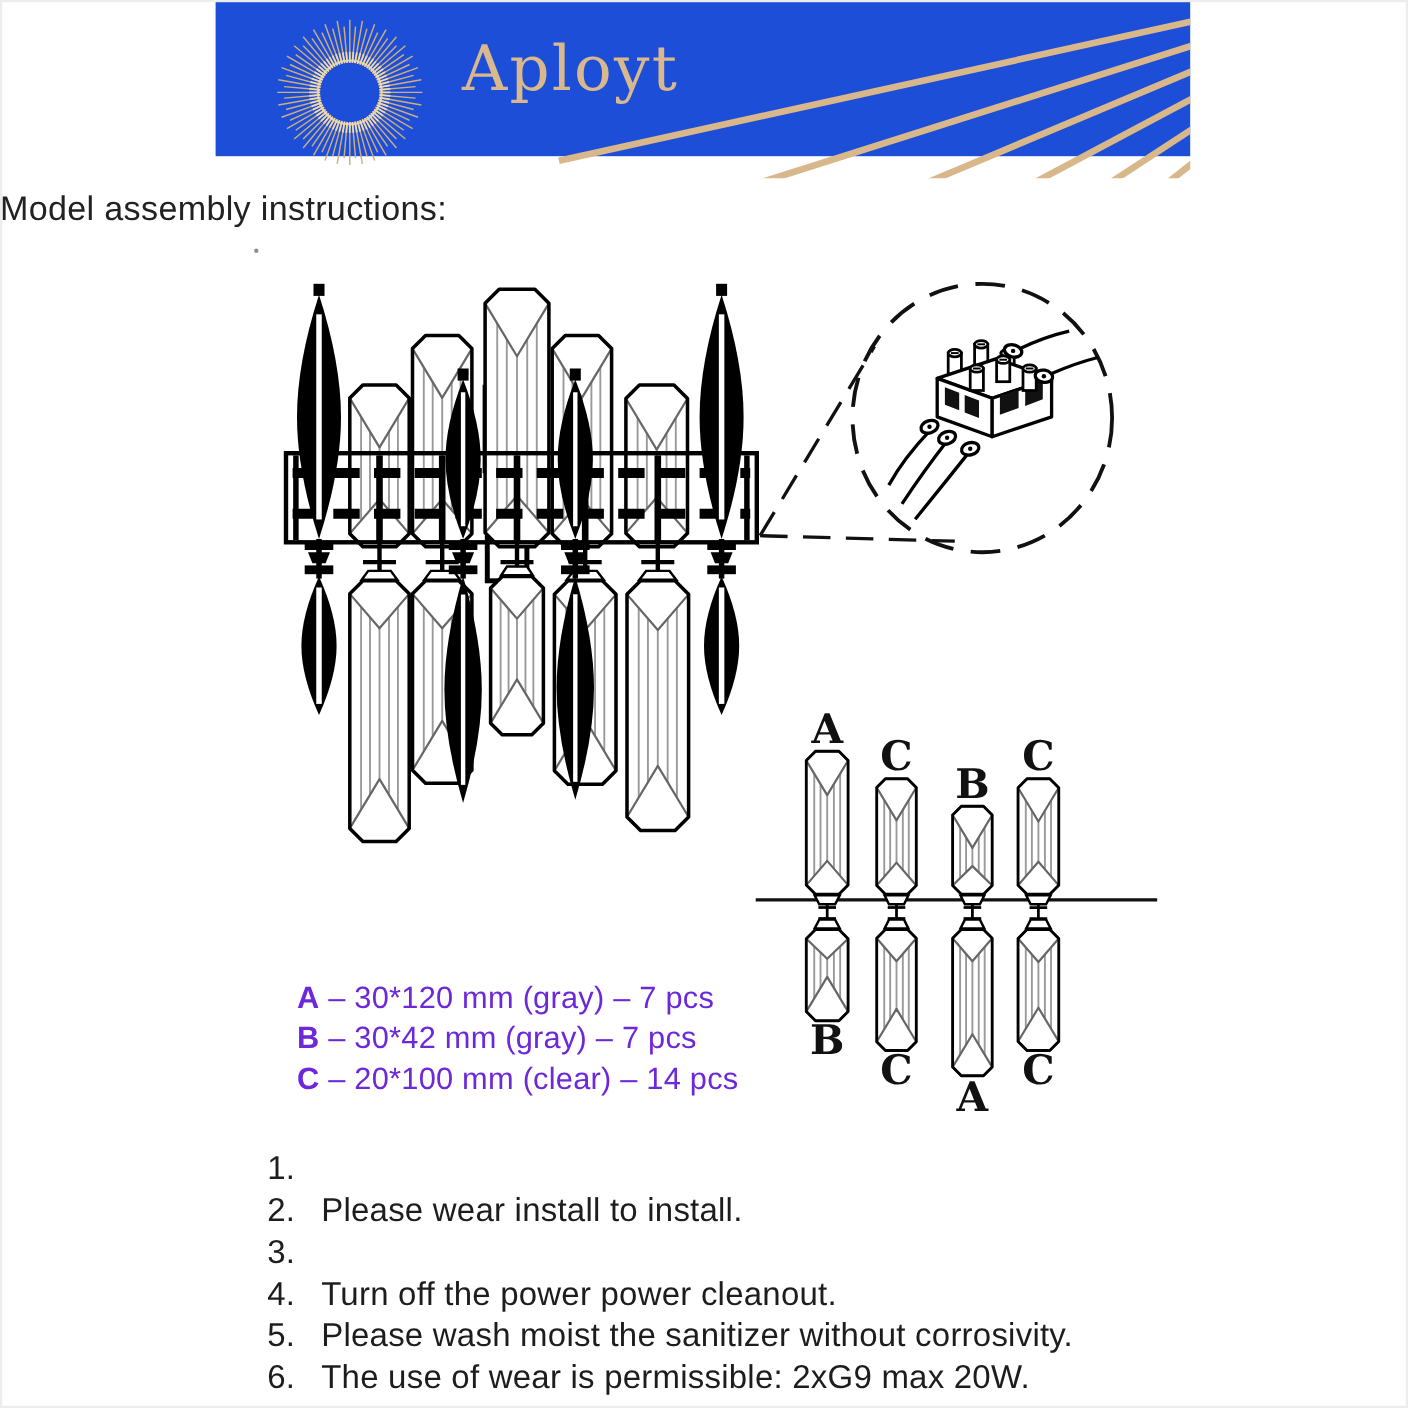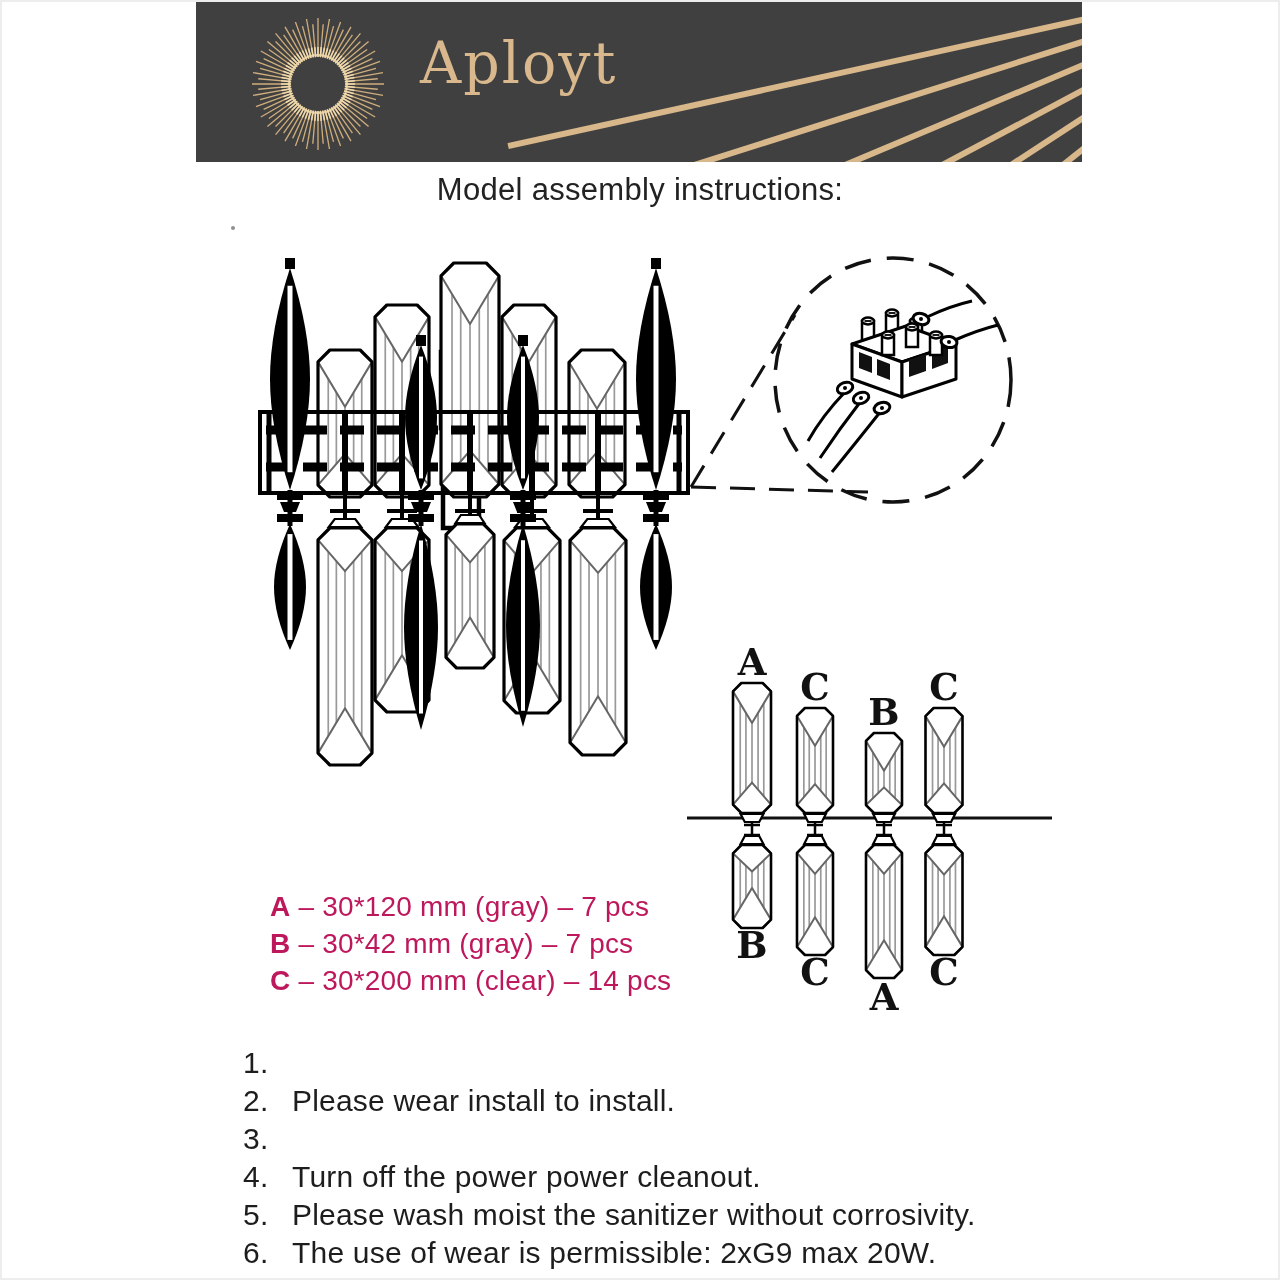--- a/index.html
+++ b/index.html
@@ -1,28 +1,28 @@
 <!DOCTYPE html>
 <html><head>
 <meta charset="utf-8">
 <style>
   html,body{margin:0;padding:0;background:#ffffff;}
   .page{position:relative;width:1280px;height:1280px;background:#fff;overflow:hidden;
         font-family:"Liberation Sans",sans-serif;box-shadow:inset 0 0 0 2px #ededed;}
-  .banner{position:absolute;left:196px;top:2px;width:886px;height:160px;background:#404040;text-align:center;}
+  .banner{position:absolute;left:196px;top:2px;width:886px;height:140px;background:#1d4ed8;text-align:center;}
   .banner svg{position:absolute;left:0;top:0;}
   .brand{position:absolute;left:224px;top:28px;font-family:"DejaVu Serif",serif;
          font-size:57px;font-weight:400;color:#d8b88c;letter-spacing:2px;}
-  .title{position:absolute;left:0;top:171px;width:1280px;text-align:center;
+  .title{position:absolute;left:0;top:171px;width:1280px;text-align:left;
          font-size:31px;line-height:37px;color:#222;font-weight:500;letter-spacing:.3px;}
   #fixture{position:absolute;left:250px;top:240px;}
   #arrangement{position:absolute;left:672px;top:648px;}
   .arr-label{font-family:"DejaVu Serif",serif;font-weight:700;font-size:37px;fill:#111;}
   .parts{position:absolute;left:270px;top:888px;font-size:28px;line-height:37px;
-         color:#be185d;letter-spacing:.2px;}
+         color:#6d28d9;letter-spacing:.2px;}
   .parts .ltr{font-weight:700;}
   .inst{position:absolute;left:243px;top:1044px;font-size:30px;line-height:38px;
         color:#1d1d1d;letter-spacing:.2px;}
   .inst .row{display:flex;}
   .inst .num{width:49px;flex:none;}
   .speck{position:absolute;left:231px;top:226px;width:4px;height:4px;border-radius:50%;background:#909090;}
 </style>
 </head>
 <body>
 
@@ -621,21 +621,21 @@
     <text class="arr-label" x="944" y="700" text-anchor="middle">C</text>
     <text class="arr-label" x="752" y="958" text-anchor="middle">B</text>
     <text class="arr-label" x="815" y="985" text-anchor="middle">C</text>
     <text class="arr-label" x="884" y="1010" text-anchor="middle">A</text>
     <text class="arr-label" x="944" y="985" text-anchor="middle">C</text>
   </svg>
 
   <div class="parts">
     <div><span class="ltr">A</span> <span>– 30*120 mm (gray) – 7 pcs</span></div>
     <div><span class="ltr">B</span> <span>– 30*42 mm (gray) – 7 pcs</span></div>
-    <div><span class="ltr">C</span> <span>– 30*200 mm (clear) – 14 pcs</span></div>
+    <div><span class="ltr">C</span> <span>– 20*100 mm (clear) – 14 pcs</span></div>
   </div>
 
   <div class="inst">
     <div class="row">
         <span class="num">1.</span>
       </div>
     <div class="row">
         <span class="num">2.</span>
         <span>Please wear install to install.</span>
       </div>

